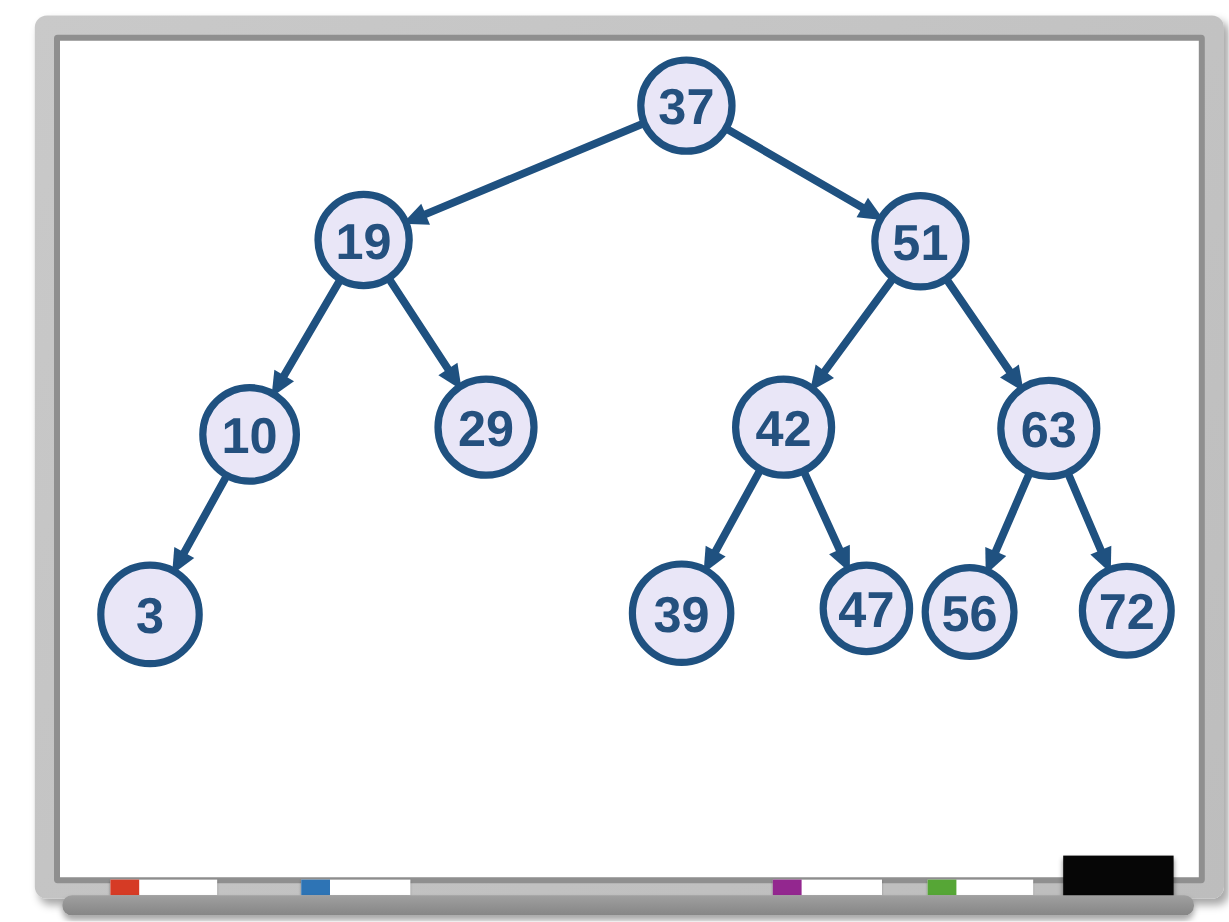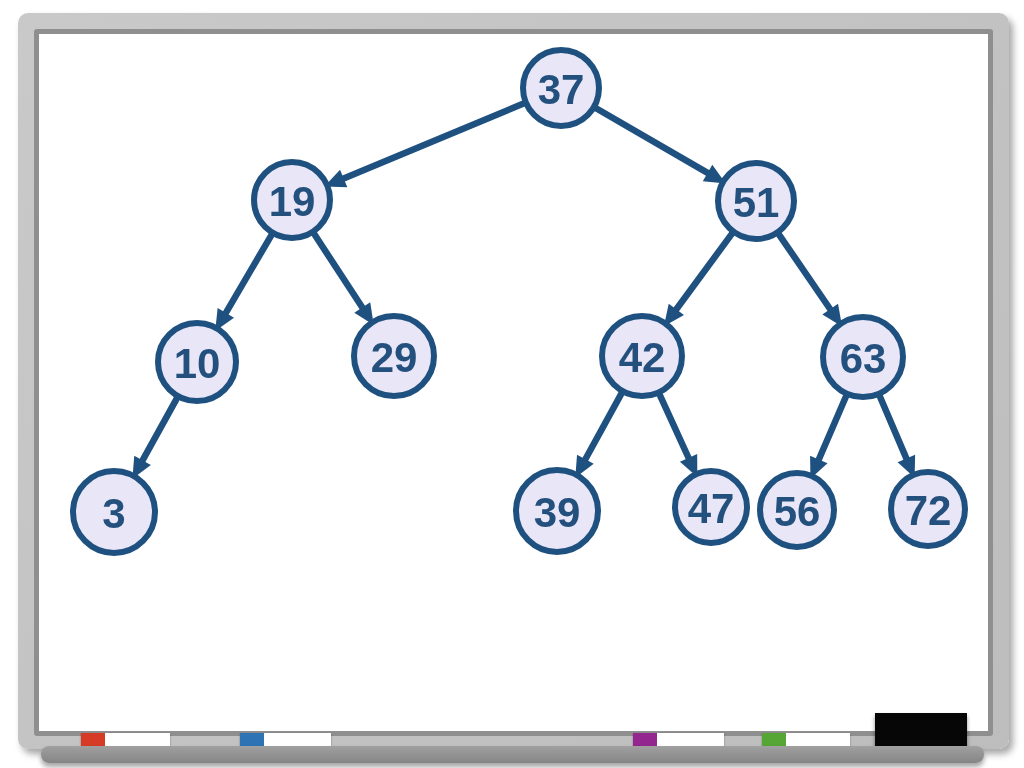--- a/index.html
+++ b/index.html
@@ -2,21 +2,21 @@
 <html><head>
 <meta charset="utf-8">
 <style>
   html,body{margin:0;padding:0;}
   body{
     width:1024px;height:768px;
     background:#ffffff;
     font-family:"Liberation Sans", sans-serif;
     position:relative;overflow:hidden;
   }
-  .stage{position:absolute;left:1px;top:0;width:880px;height:768px;}
+  .stage{position:absolute;left:12px;top:0;width:880px;height:768px;}
 
   
   .board{
     position:absolute;left:17px;top:13px;width:991px;height:736px;
     background:linear-gradient(135deg,#c9c9c9,#bdbdbd);
     border-radius:10px;
     box-shadow:4px 5px 7px rgba(0,0,0,0.35);
     box-sizing:border-box;
     padding:16px 16px 13px 16px;
   }

